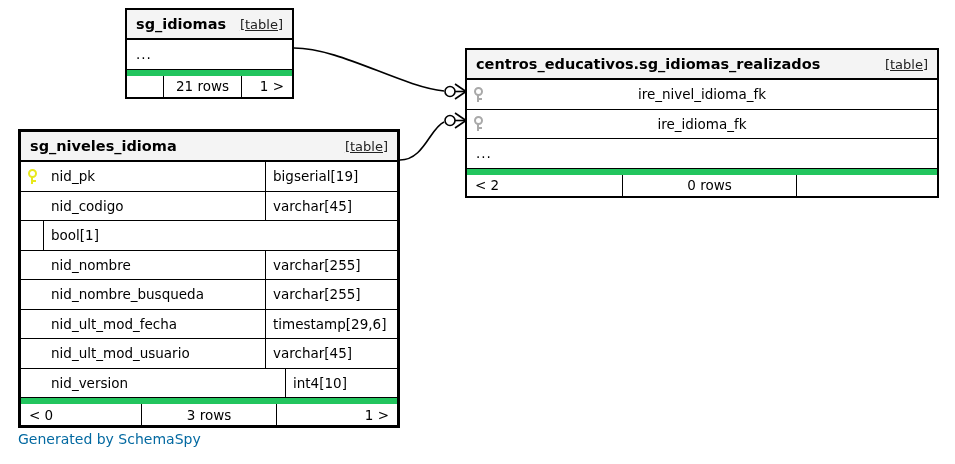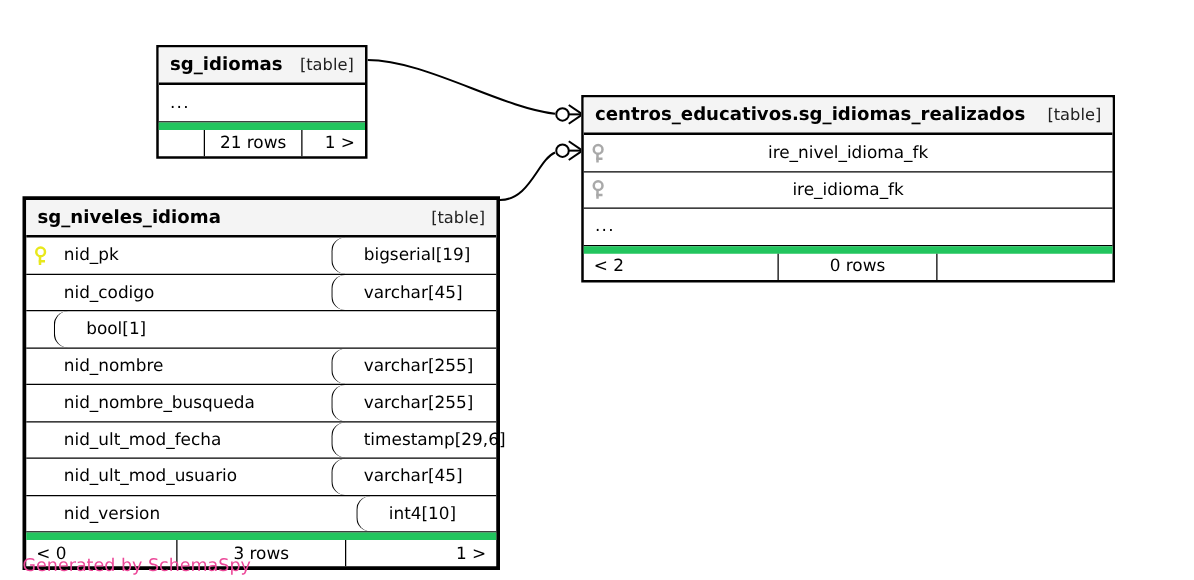--- a/index.html
+++ b/index.html
@@ -9,50 +9,49 @@
     font-family:"DejaVu Sans","Liberation Sans",sans-serif;
     position:relative;
     overflow:hidden;
     -webkit-font-smoothing:antialiased;
   }
   .canvas{position:absolute;inset:0;}
 
   svg.edges{position:absolute;left:0;top:0;width:955px;height:464px;pointer-events:none;}
 
   
-  .tbl{position:absolute;background:#ffffff;border:2px solid #000;box-sizing:border-box;margin-top:28px;}
+  .tbl{position:absolute;background:#ffffff;border:2px solid #000;box-sizing:border-box;}
   .tbl.focus{border-width:3px;}
 
   .tbl-head{
     background:#f4f4f4;
     border-bottom:2px solid #000;
     height:30px;
     display:flex;align-items:center;
     padding:0 9px;
     box-sizing:border-box;
   }
   .tbl-name{font-weight:bold;font-size:14.5px;color:#000;white-space:nowrap;}
-  .tbl-kind{margin-left:auto;font-size:13px;color:#222;padding-left:10px;white-space:nowrap;}
+  .tbl-kind{margin-left:auto;font-size:13px;color:#222;padding-left:10px;white-space:nowrap;text-decoration:underline;}
 
   .row{
     display:flex;align-items:center;
     height:29.5px;
     border-bottom:1px solid #000;
     box-sizing:border-box;
     font-size:13.5px;color:#000;
   }
   .row:last-child{border-bottom:none;}
 
   .col-key{width:22px;flex:0 0 22px;display:flex;align-items:center;justify-content:center;}
   .col-name{flex:1 1 auto;padding-left:8px;white-space:nowrap;overflow:hidden;}
   .col-type{
     flex:0 0 auto;border-left:1px solid #000;height:100%;
-    display:flex;align-items:center;padding-left:25px;box-sizing:border-box;
+    display:flex;align-items:center;padding-left:7px;box-sizing:border-box;
     white-space:nowrap;
-    border-radius:11px;
   }
   .row.ellipsis{padding-left:9px;letter-spacing:1px;}
 
   
   .col-name.center{padding-left:0;padding-right:22px;text-align:center;}
 
   
   .key{display:block;width:9px;height:15px;position:relative;}
   .key i{position:absolute;display:block;}
   .key .head{left:0;top:0;width:9px;height:9px;border-radius:50%;border:2.5px solid currentColor;box-sizing:border-box;}
@@ -64,22 +63,22 @@
   
   .tbl-foot{
     display:flex;height:27px;border-top:6px solid #22c55e;
     font-size:13.5px;box-sizing:border-box;
   }
   .foot-cell{display:flex;align-items:center;height:100%;box-sizing:border-box;padding:0 8px;}
   .foot-cell.mid{border-left:1px solid #000;border-right:1px solid #000;justify-content:center;}
   .foot-cell.right{justify-content:flex-end;}
 
   .caption{
-    position:absolute;left:18px;top:445px;
-    font-size:14px;color:#ec4899;white-space:nowrap;
+    position:absolute;left:18px;top:431px;
+    font-size:14px;color:#0369a1;white-space:nowrap;
   }
 </style>
 </head>
 <body>
 
 <div class="canvas">
 
   <svg class="edges" viewBox="0 0 955 464">
 
     <path d="M294,48 C340,48 400,86 444,91" fill="none" stroke="#000" stroke-width="1.6"></path>
@@ -166,21 +165,21 @@
       <span class="col-type" style="width:112px;">int4[10]</span>
     </div>
 
     <div class="tbl-foot">
       <div class="foot-cell" style="width:120px;">&lt; 0</div>
       <div class="foot-cell mid" style="flex:1 1 auto;">3 rows</div>
       <div class="foot-cell right" style="width:120px;">1 &gt;</div>
     </div>
   </div>
 
-  <div class="tbl" id="t-realizados" style="left:465px;top:48px;width:427px;">
+  <div class="tbl" id="t-realizados" style="left:465px;top:48px;width:474px;">
     <div class="tbl-head">
       <span class="tbl-name">centros_educativos.sg_idiomas_realizados</span>
       <span class="tbl-kind">[table]</span>
     </div>
 
     <div class="row">
       <span class="col-key">
         <span class="key fk">
             <i class="head"></i>
             <i class="stem"></i>

